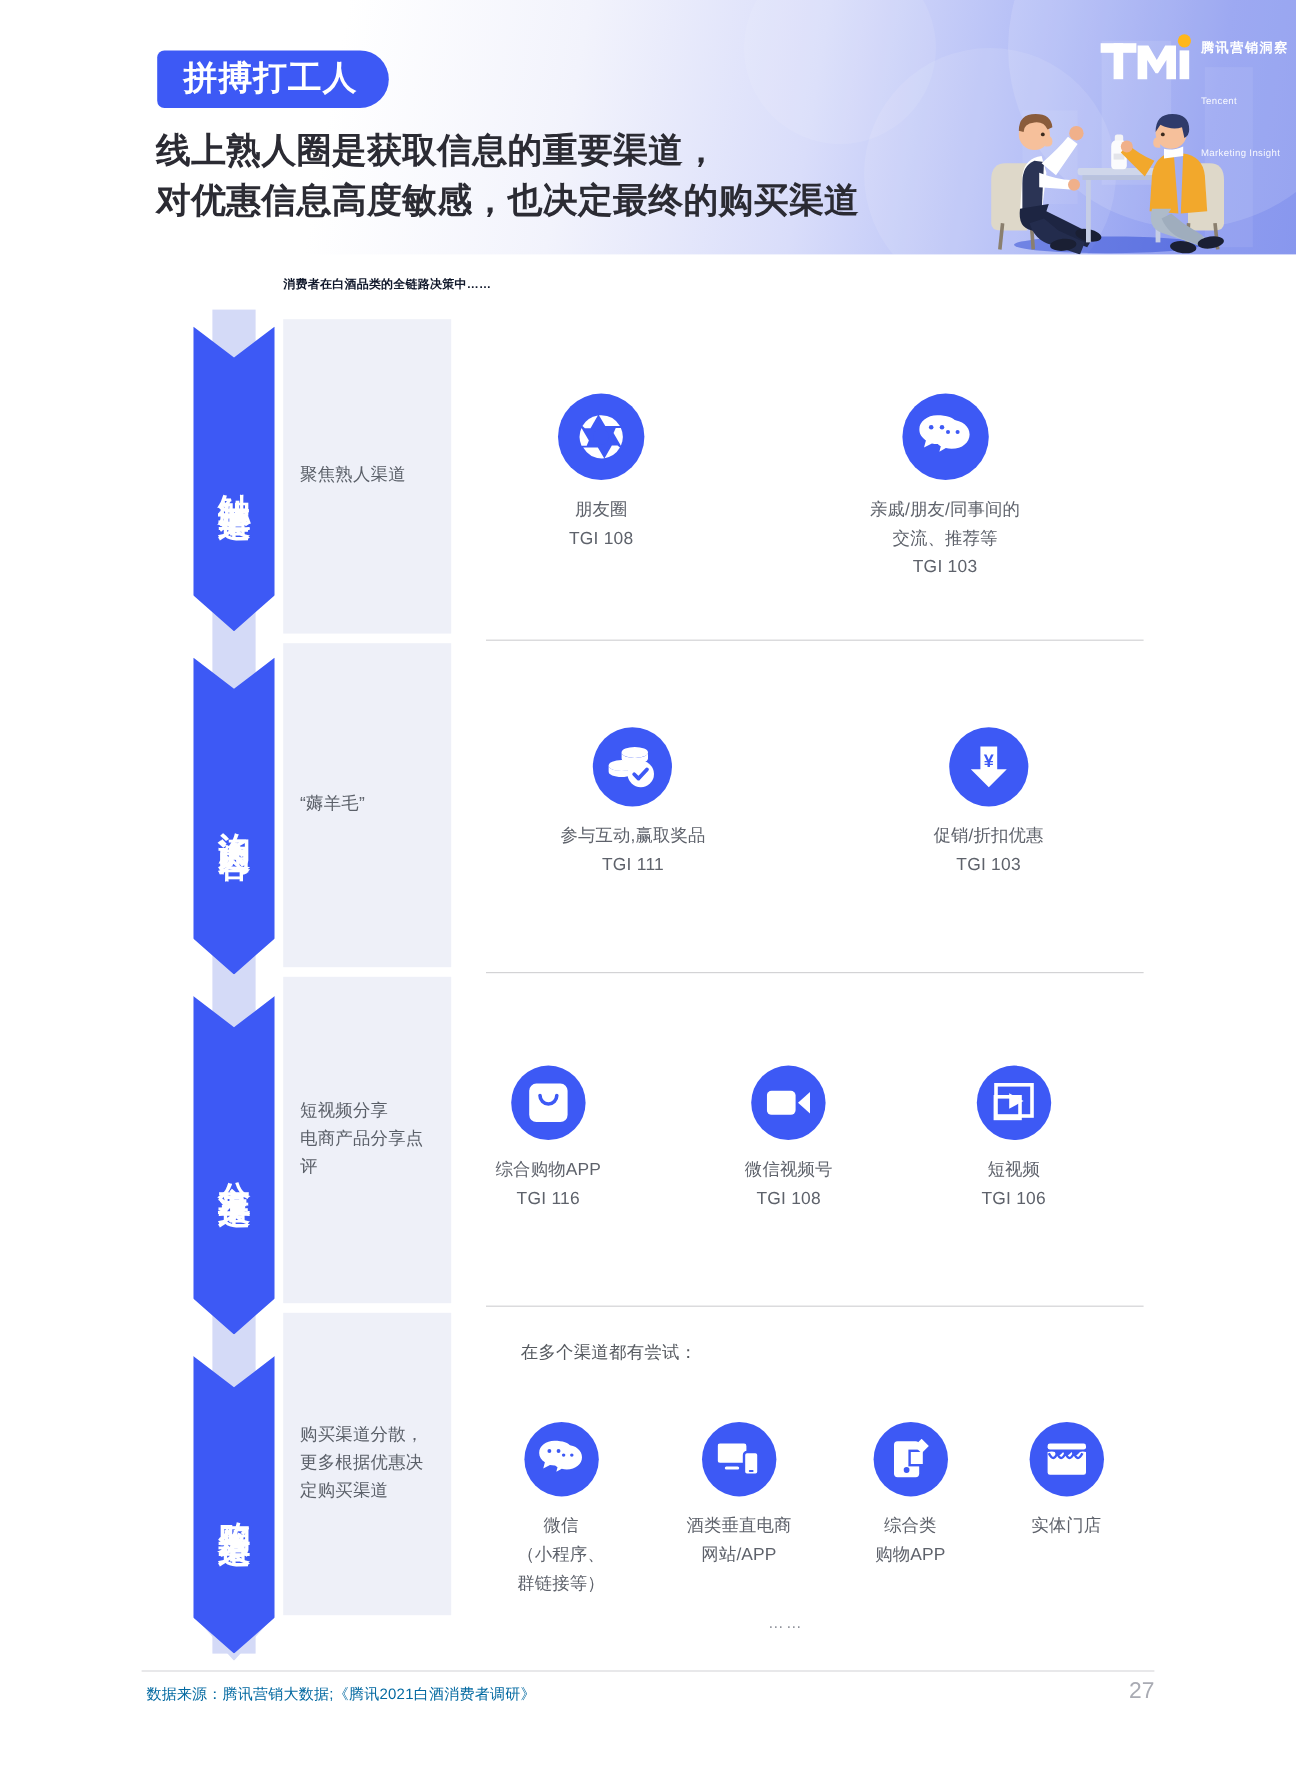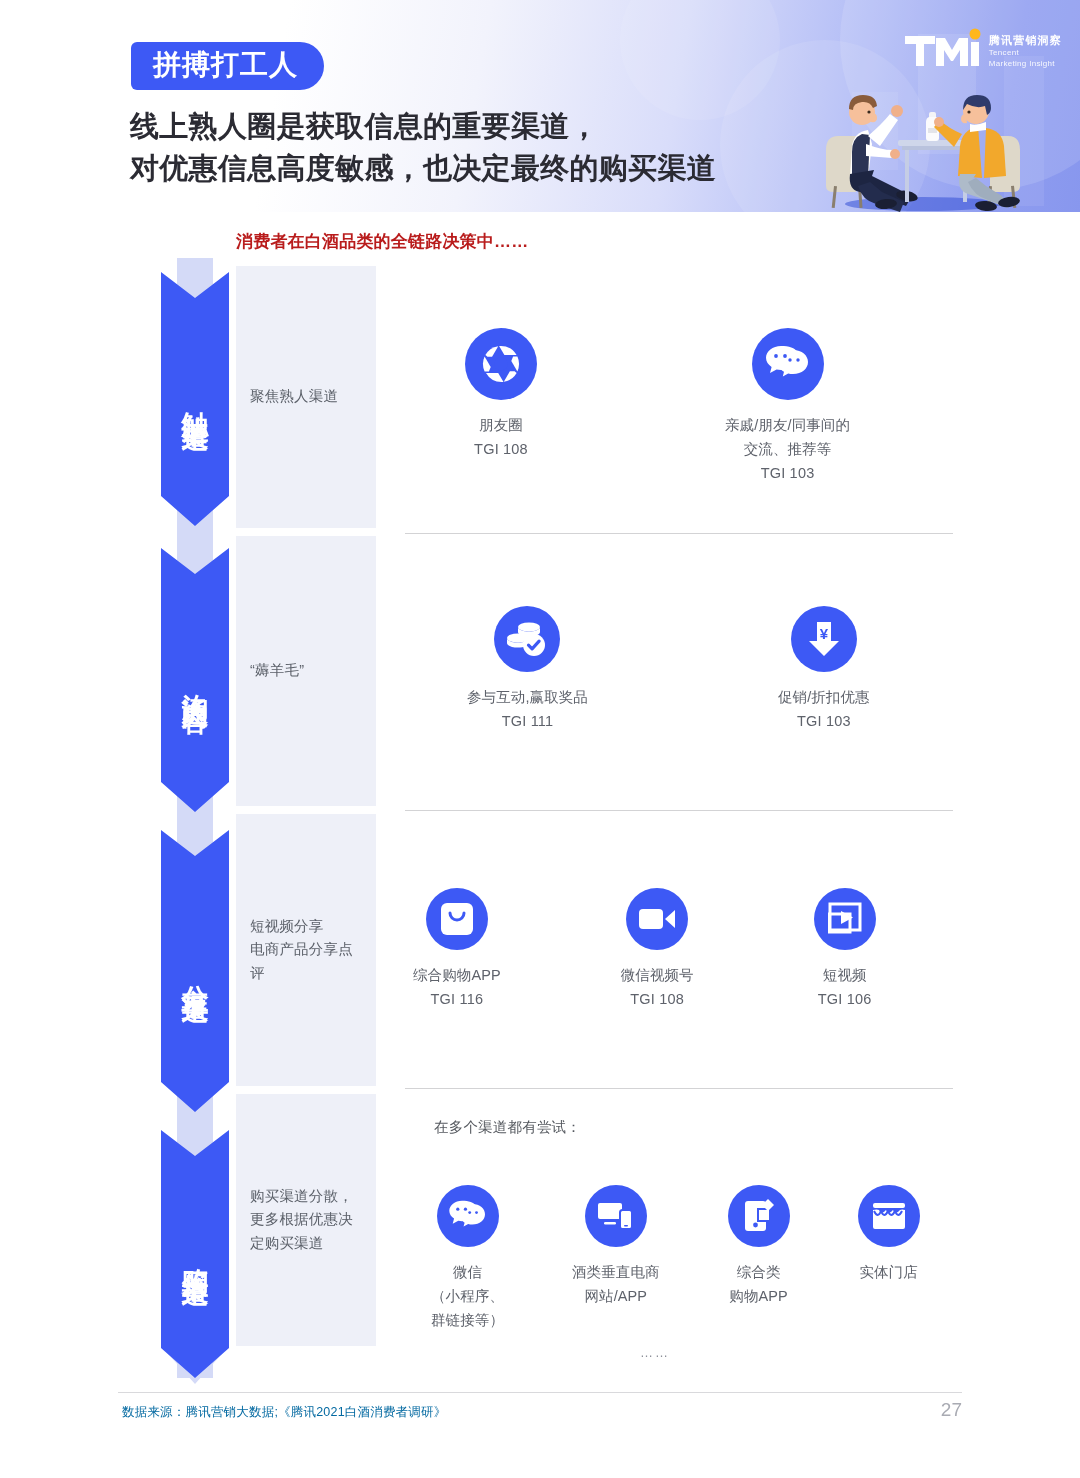--- a/index.html
+++ b/index.html
@@ -40,34 +40,34 @@
     line-height:1;
   }
   .headline {
     position:absolute; left:130px; top:105px;
     font-size:29px; font-weight:700; color:#2b2b33;
     line-height:1.46; letter-spacing:0.3px;
     white-space:pre-line;
   }
 
   
-  .logo { position:absolute; right:18px; top:28px; display:flex; align-items:flex-start; gap:8px;}
+  .logo { position:absolute; right:6px; top:28px; display:flex; align-items:flex-start; gap:8px;}
   .logo-mark { position:relative; width:76px; height:42px; }
   .logo-mark svg { display:block; }
   .logo-text { color:#fff; padding-top:6px; }
   .logo-cn { font-size:11px; font-weight:700; letter-spacing:1.2px; line-height:1.25; }
-  .logo-en { font-size:8px; line-height:1.35; opacity:0.92; letter-spacing:0.3px; }
+  .logo-en { font-size:8px; line-height:1.35; opacity:0.92; letter-spacing:0.3px;margin-top:32px; }
 
   
   .illus { position:absolute; right:44px; top:78px; width:226px; height:134px; }
 
   
   .subtitle {
     position:absolute; left:236px; top:230px;
-    font-size:17px; font-weight:700; color:#b91c1c; letter-spacing:0.2px;
+    font-size:10px; font-weight:700; color:#0f172a; letter-spacing:0.2px;
   }
 
   
   .arrow-col { position:absolute; left:161px; top:258px; width:68px; height:1120px; }
   .arrow-track {
     position:absolute; left:16px; top:0; width:36px; height:1120px;
     background:#d4daf7;
   }
   .arrow-tip-bottom {
     position:absolute; left:0px; bottom:-6px; width:68px; height:46px;

